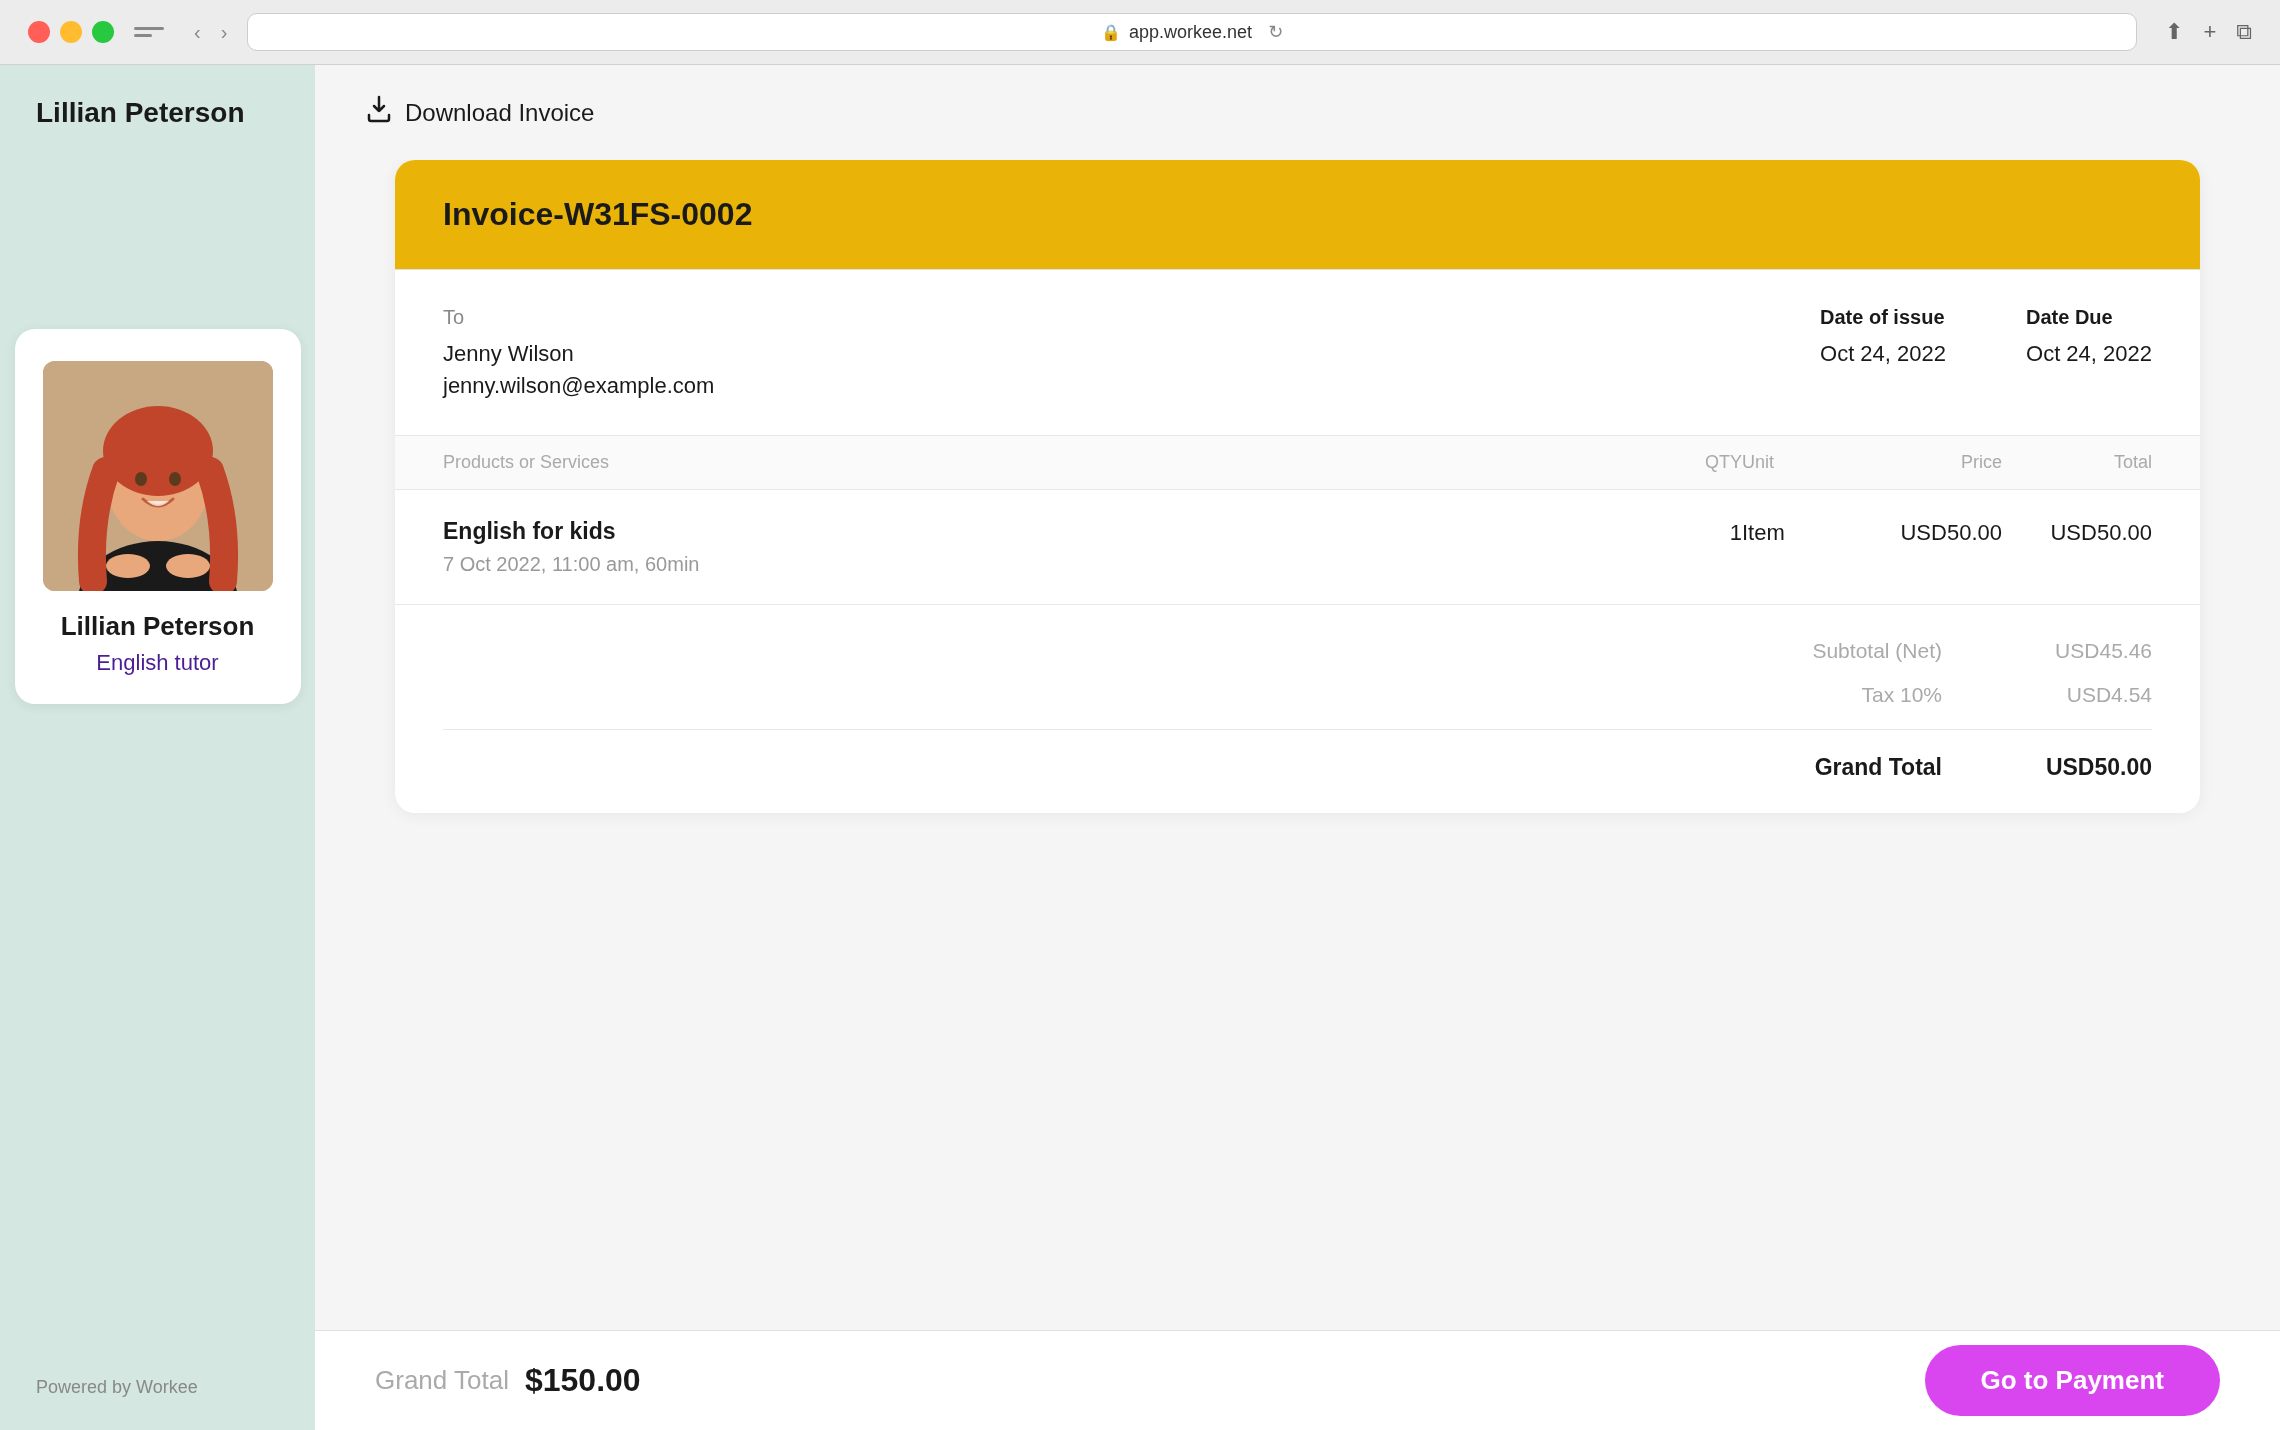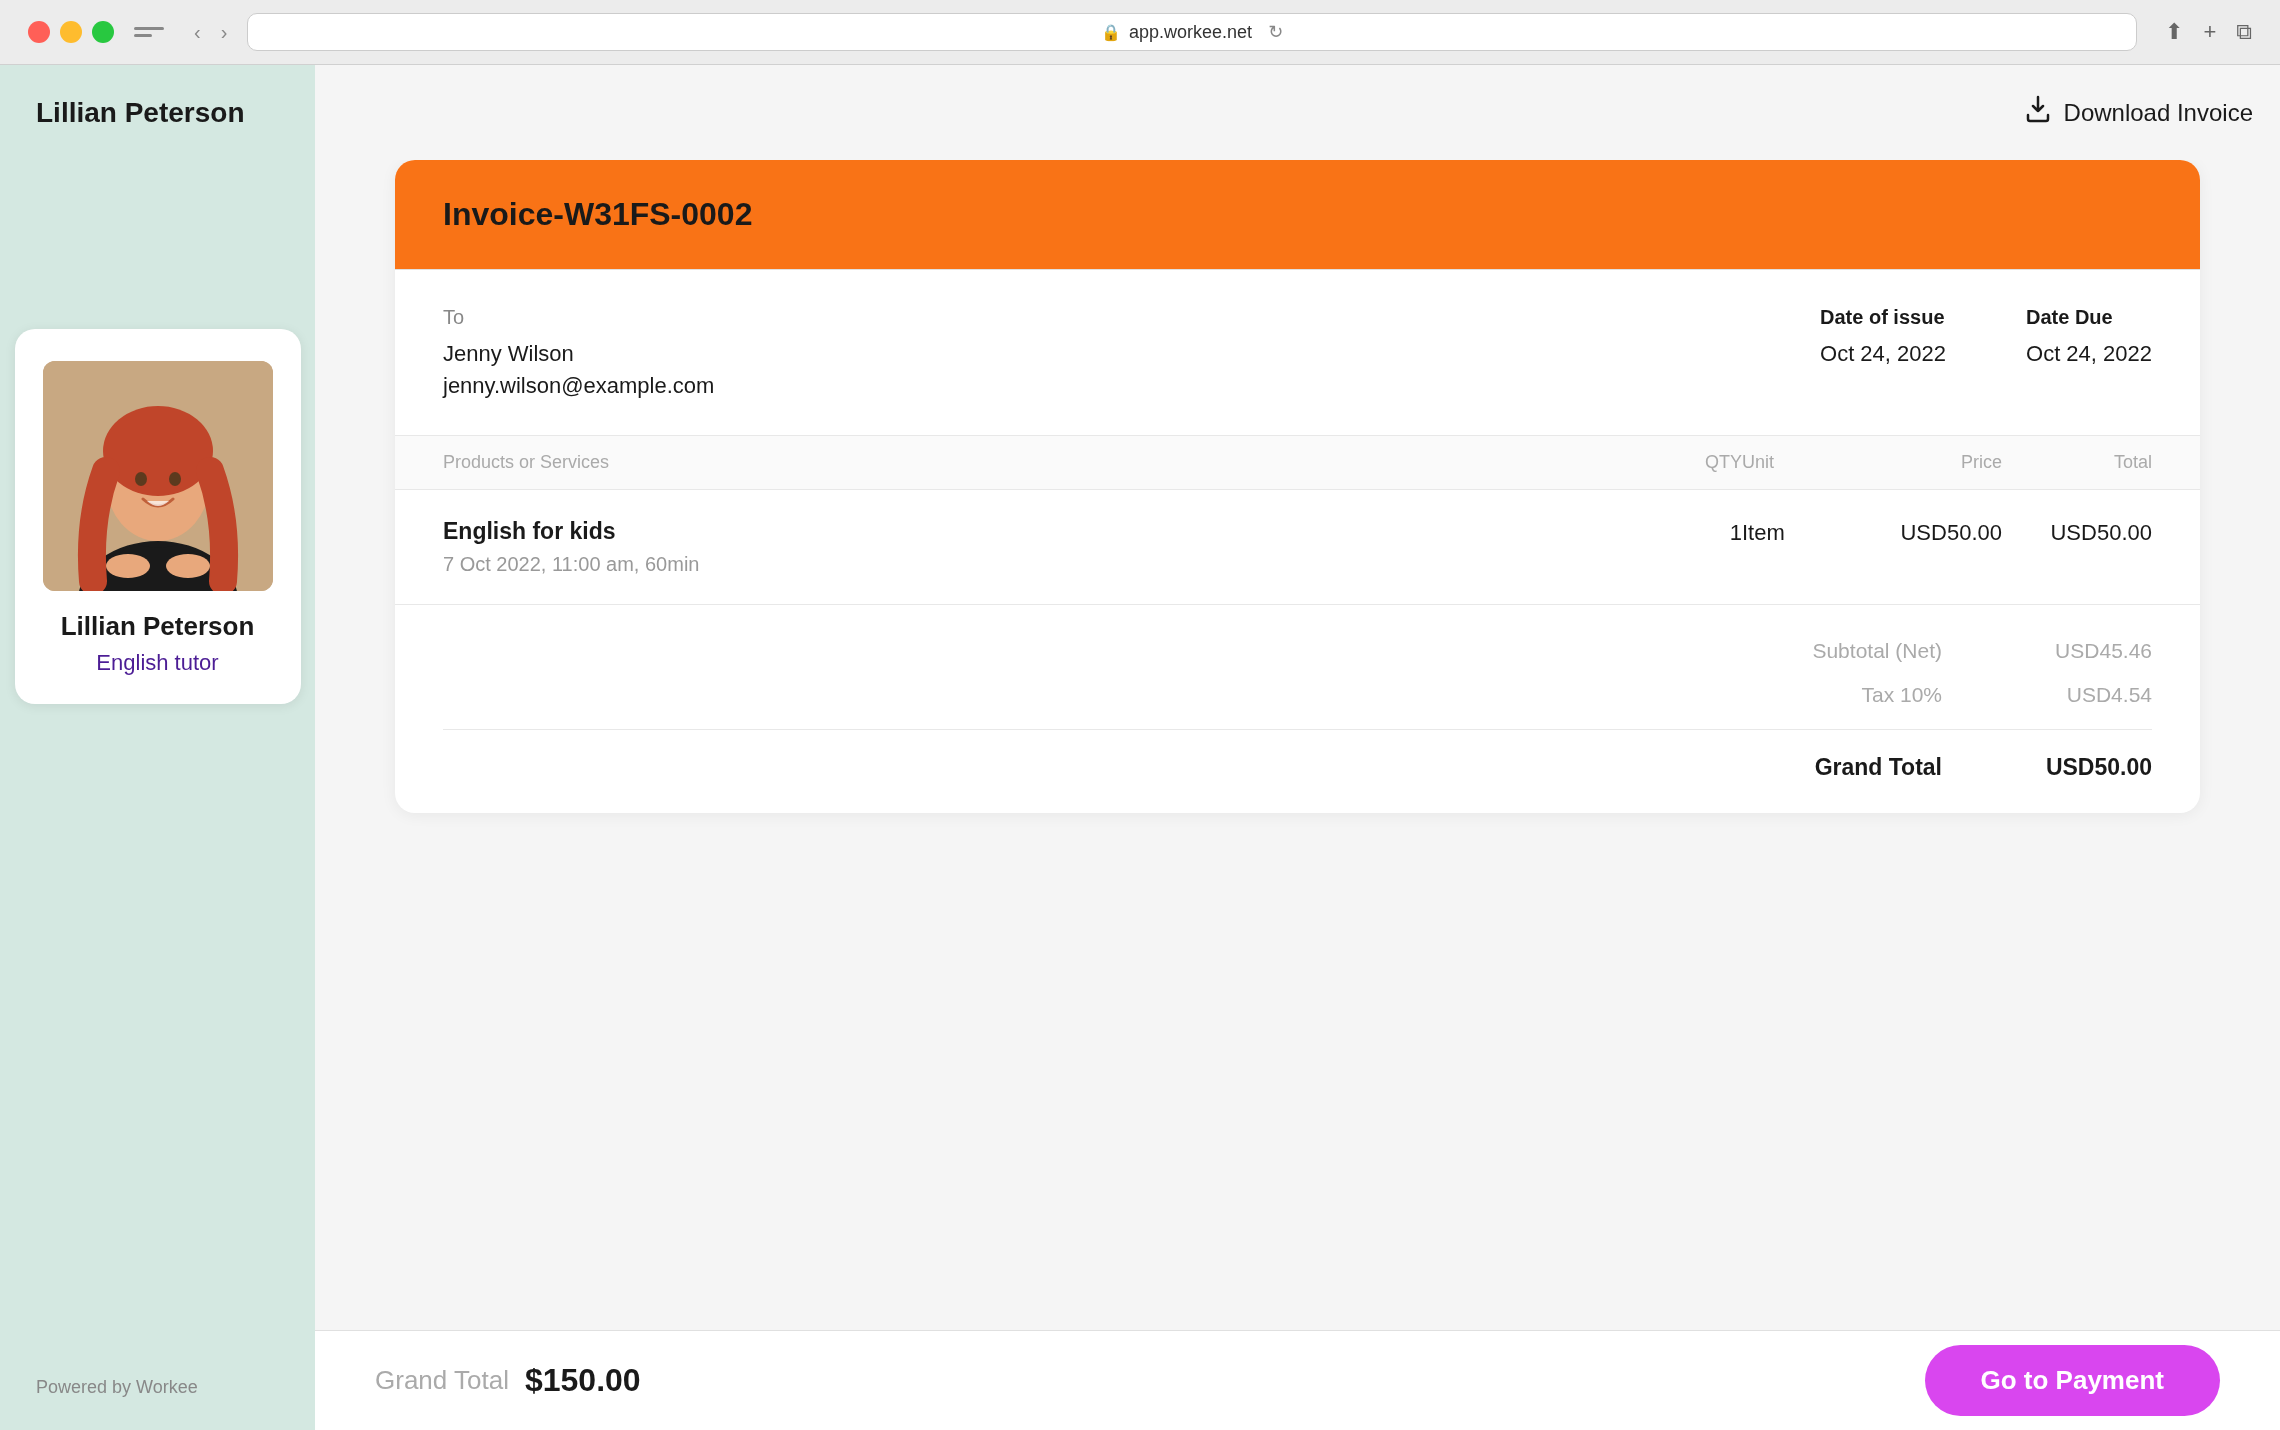--- a/index.html
+++ b/index.html
@@ -160,23 +160,23 @@
 
     
     .content-area {
       flex: 1;
       background: #f5f5f5;
       display: flex;
       flex-direction: column;
       position: relative;
     }
     .content-header {
-      padding: 28px 27px;
-      display: flex;
-      justify-content: flex-end;
+      padding: 28px 48px;
+      display: flex;
+      justify-content: flex-start;
       align-items: center;
     }
     .download-btn {
       display: flex;
       align-items: center;
       gap: 10px;
       font-size: 24px;
       color: #1a1a1a;
       background: none;
       border: none;
@@ -193,21 +193,21 @@
       padding: 0 80px;
       overflow-y: auto;
     }
     .invoice-card {
       background: white;
       border-radius: 20px;
       overflow: hidden;
       box-shadow: 0 2px 16px rgba(0,0,0,0.06);
     }
     .invoice-header {
-      background: #f97316;
+      background: #eab308;
       padding: 36px 48px;
       border-bottom: 1px solid #e0e0e0;
     }
     .invoice-title {
       font-size: 32px;
       font-weight: 700;
       color: #1a1a1a;
     }
     .invoice-meta {
       display: flex;

